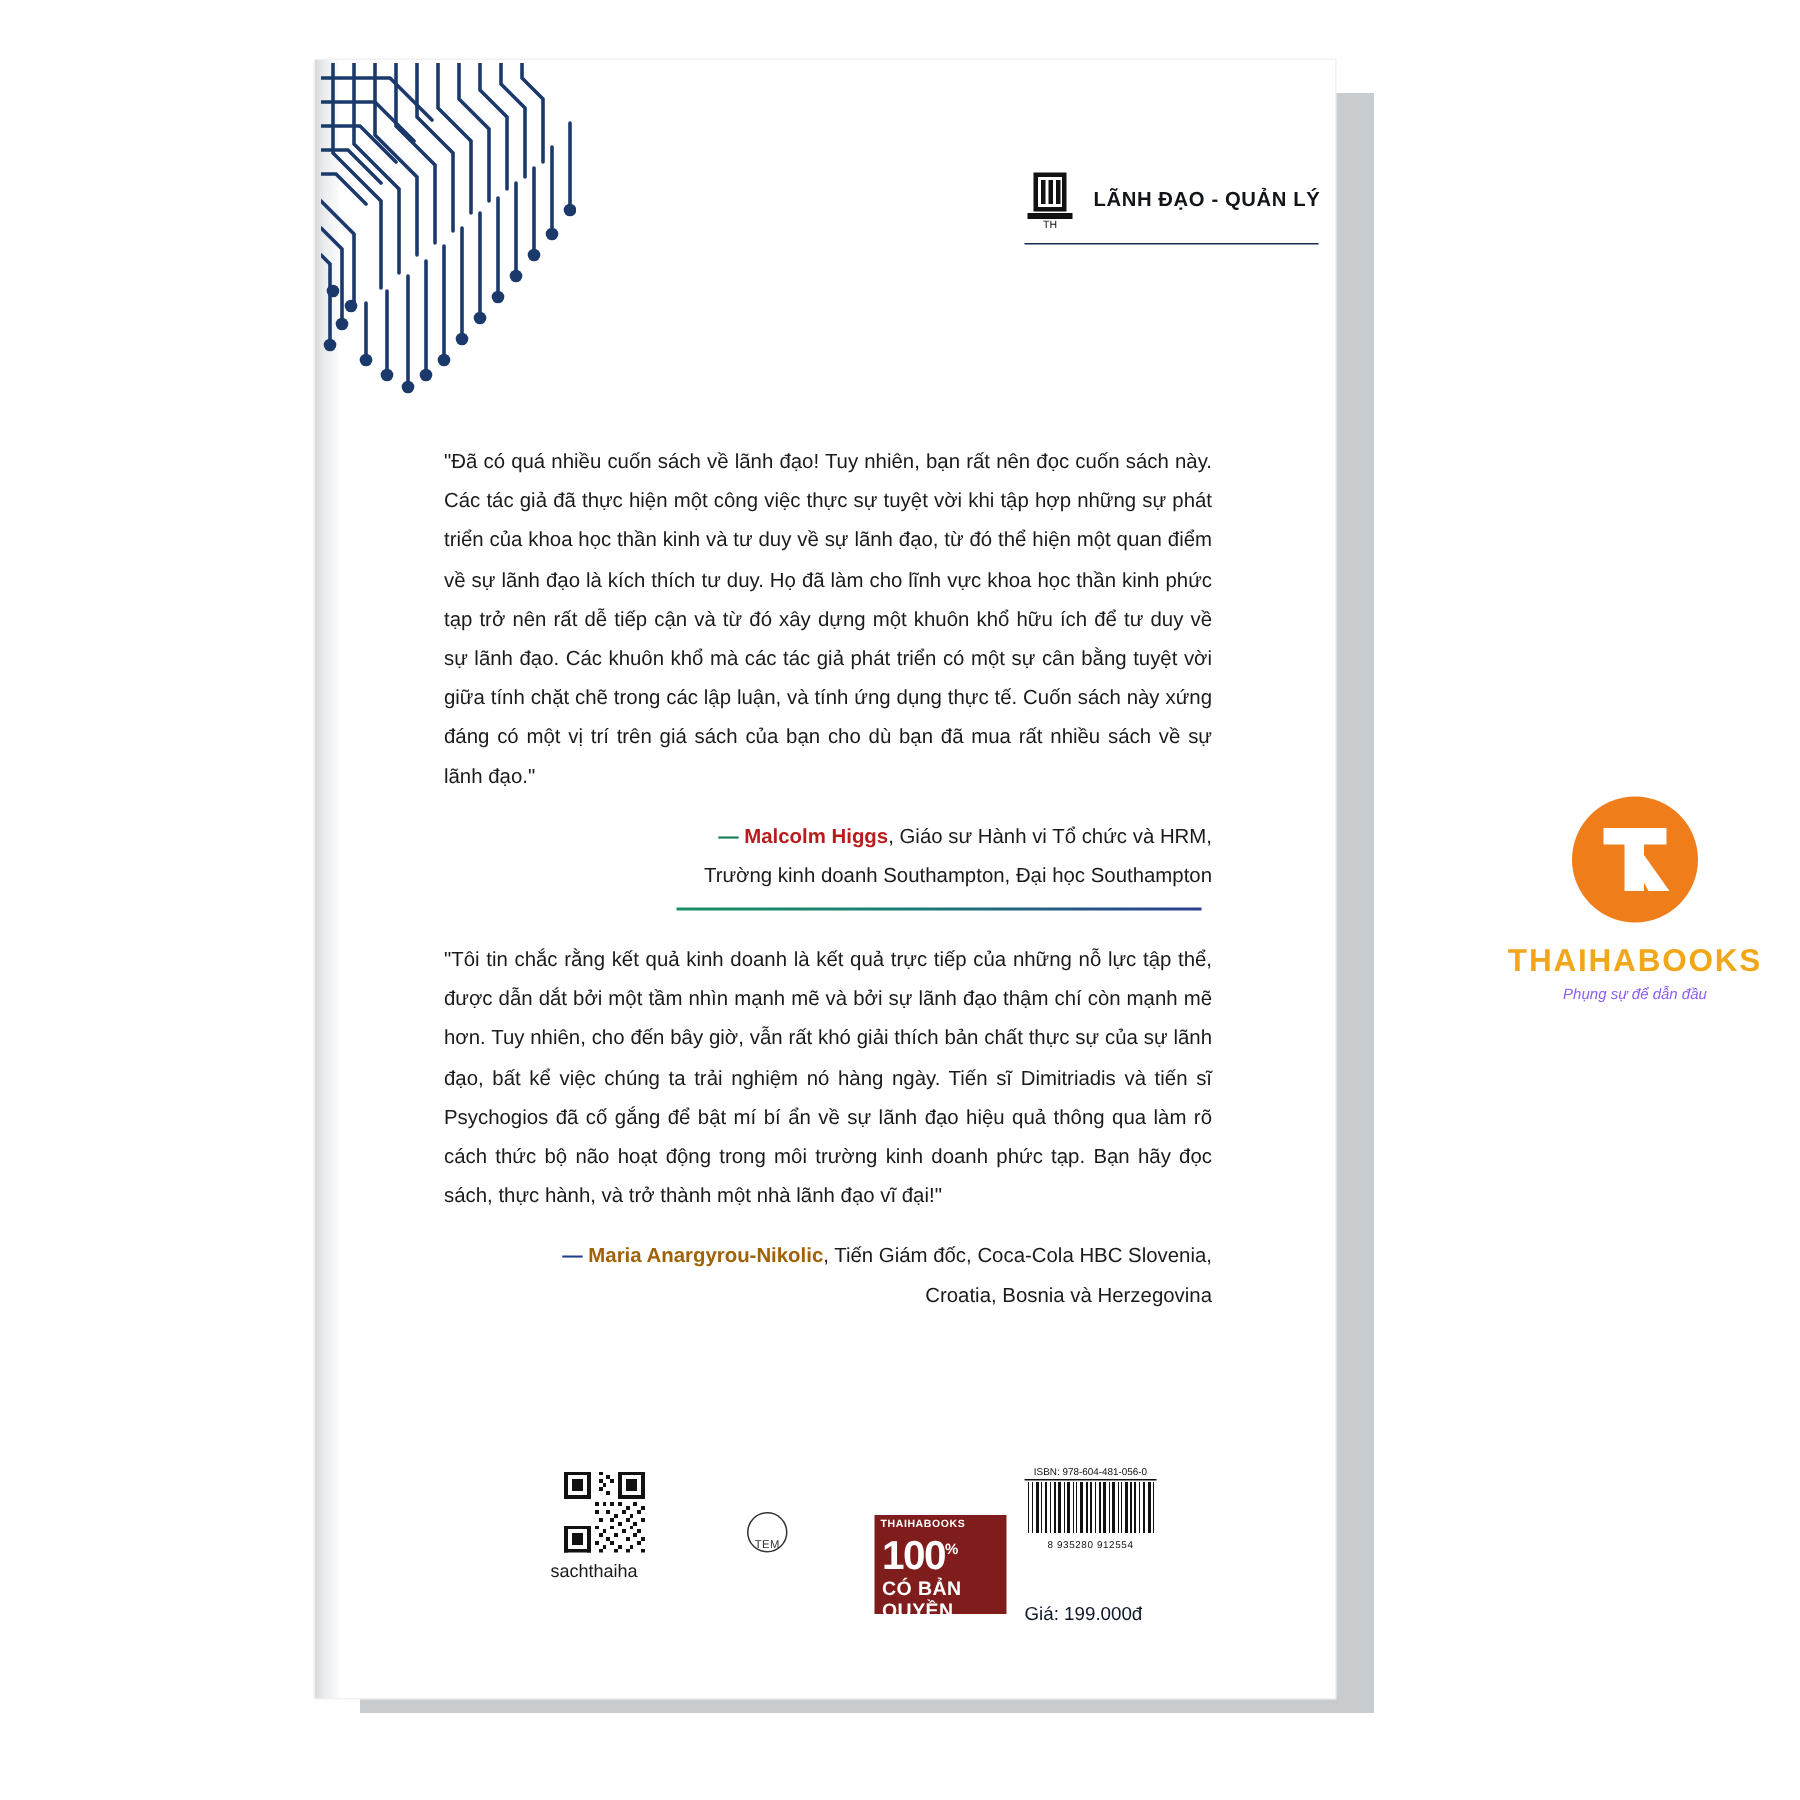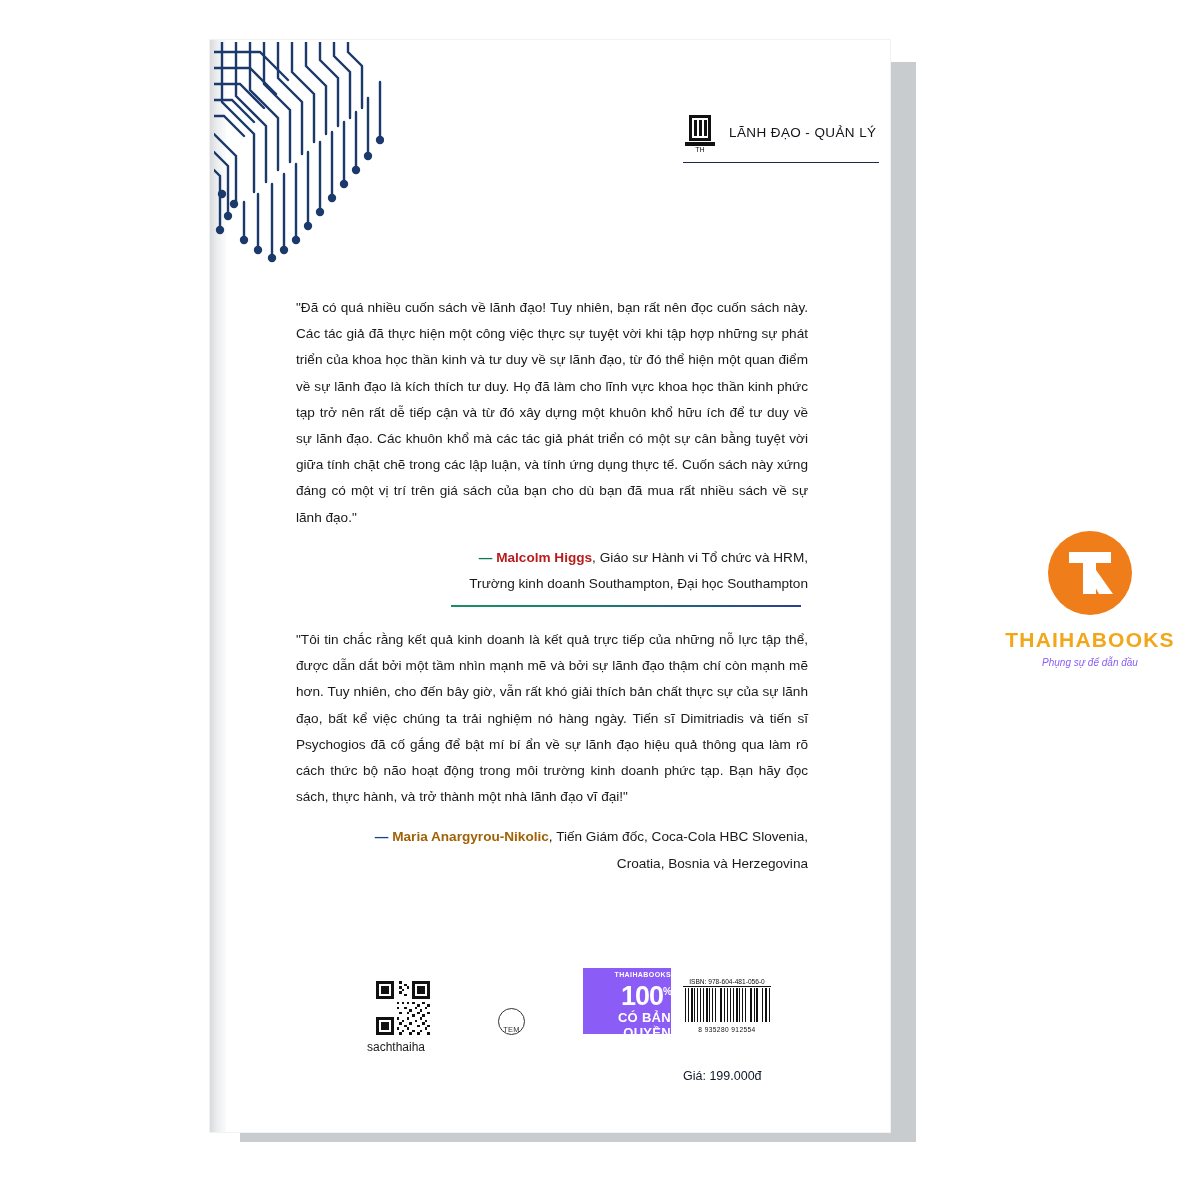--- a/index.html
+++ b/index.html
@@ -69,21 +69,21 @@
     left: 0px;
     top: 0px;
     width: 38px;
     height: 40px;
   }
   .cat-label {
     position: absolute;
     left: 46px;
     top: 13px;
     font-size: 13.5px;
-    font-weight: normal;
+    font-weight: bold;
     letter-spacing: 0.4px;
     color: #111418;
     white-space: nowrap;
   }
 
   
   .quote-block {
     position: absolute;
     left: 296px;
     width: 512px;
@@ -156,27 +156,26 @@
     font-size: 7.5px;
     color: #333;
     display: flex;
     align-items: flex-end;
     justify-content: center;
     letter-spacing: 0.3px;
   }
   .copyright-badge {
     position: absolute;
     left: 583px;
-    top: 968px;
+    top: 1010px;
     width: 88px;
     height: 66px;
-    background: #8b5cf6;
+    background: #7f1d1d;
     color: #fff;
     overflow: hidden;
-    text-align: right;
   }
   .cb-top {
     font-size: 7px;
     font-weight: bold;
     letter-spacing: 0.4px;
     padding: 3px 0 0 4px;
   }
   .cb-100 {
     font-size: 27px;
     font-weight: bold;

